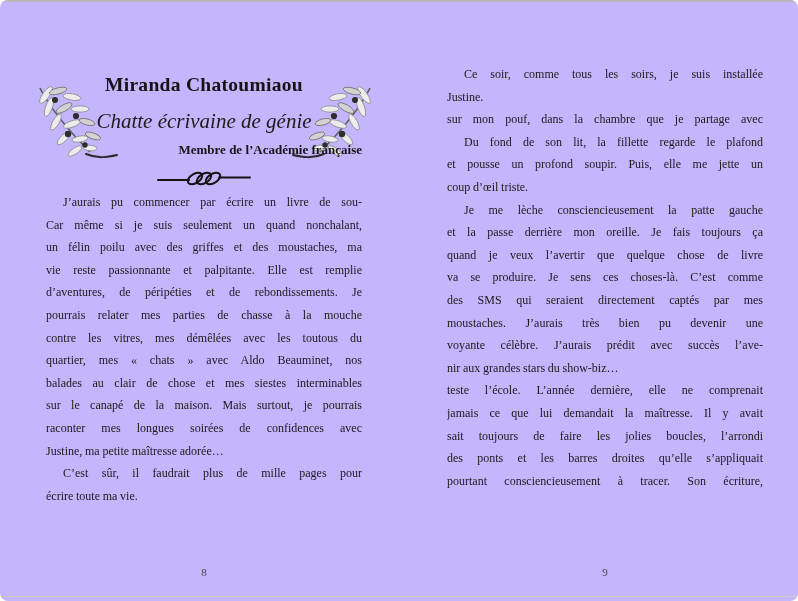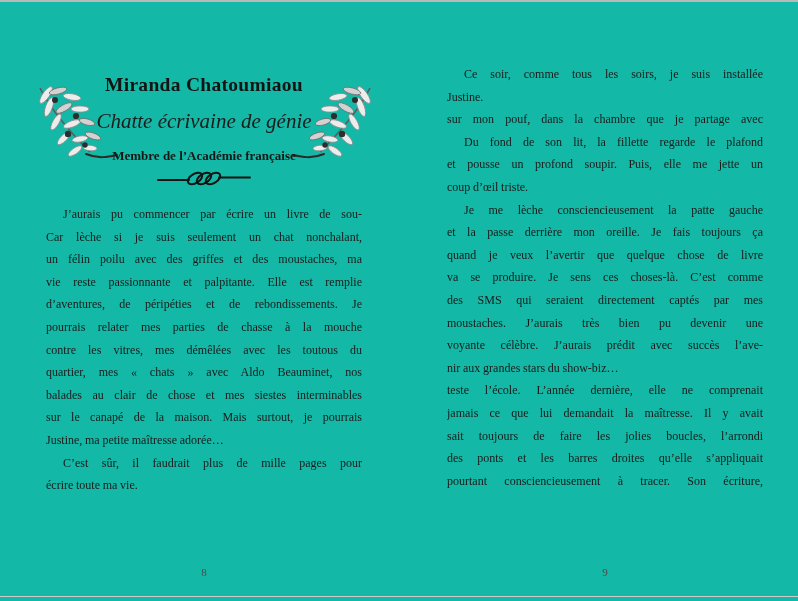--- a/index.html
+++ b/index.html
@@ -1,43 +1,43 @@
 <!DOCTYPE html>
 <html><head>
 <meta charset="utf-8">
 <style>
   html,body { margin:0; padding:0; background:#fff; }
   .stage {
     position:relative; width:798px; height:601px;
-    background:#14b8a6; overflow:hidden;
-    font-family:"Liberation Serif", serif; color:#1c1c1c;
+    background:#c4b5fd; overflow:hidden;
+    font-family:"Liberation Serif", serif; color:#1c1c1c;border-radius:8px;
   }
   .frame-top { position:absolute; top:0; left:0; width:798px; height:2px; background:#b9b9b9; }
   .frame-bottom { position:absolute; top:596px; left:0; width:798px; height:1px; background:#cbcbcb; }
 
   .page { position:absolute; top:0; height:601px; }
   .page-left  { left:0;  width:399px; }
   .page-right { left:399px; width:399px; }
 
   .title-block { position:absolute; left:46px; top:74px; width:316px; text-align:center; }
   .book-title {
     margin:0; font-size:19.5px; font-weight:bold; letter-spacing:.3px;
     font-family:"Liberation Serif", serif; color:#141414;
   }
   .book-subtitle { margin:13px 0 0 0; font-size:21px; font-style:italic; color:#1c1c1c; }
-  .book-affiliation { margin:14px 0 0 0; font-size:13px; font-weight:bold; color:#161616; }
+  .book-affiliation { margin:8px 0 0 0; font-size:13px; font-weight:bold; color:#161616;text-align:right; }
 
   .branch { position:absolute; top:82px; width:92px; height:88px; }
   .branch-left  { left:28px; }
   .branch-right { left:290px; transform:scaleX(-1); }
 
   .divider { position:absolute; left:156px; top:167px; width:96px; height:22px; }
 
   .body-col { position:absolute; width:316px; font-size:12px; line-height:22.6px; color:#1b1b1b; }
-  .body-left  { left:46px;  top:203px;font-family:Liberation Serif, serif; }
+  .body-left  { left:46px;  top:191px;font-family:Liberation Serif, serif; }
   .body-right { left:48px;  top:63px; }   
   .line { text-align:justify; text-align-last:justify; height:22.6px; overflow:hidden; word-spacing:-0.3px; }
   .line.indent { text-indent:17px; }
   .line.last { text-align-last:left; }
 
   .pagenum {
     position:absolute; top:566px; width:316px; text-align:center;
     font-size:11px; color:#4a4a4a;
   }
   .pagenum-left { left:46px; }
@@ -118,29 +118,30 @@
     <svg class="divider" viewBox="0 0 96 22">
       <path class="rope" d="M2 13 H33"></path>
       <path class="rope" d="M63 10.5 H94"></path>
       <ellipse class="rope" cx="39" cy="11.5" rx="8" ry="4.6" transform="rotate(-32 39 11.5)"></ellipse>
       <ellipse class="rope" cx="48" cy="11.5" rx="8" ry="4.6" transform="rotate(-32 48 11.5)"></ellipse>
       <ellipse class="rope" cx="57" cy="11.5" rx="8" ry="4.6" transform="rotate(-32 57 11.5)"></ellipse>
     </svg>
 
     <div class="body-col body-left">
         <div class="line indent">J’aurais pu commencer par écrire un livre de sou-</div>
-        <div class="line">Car lèche si je suis seulement un chat nonchalant,</div>
+        <div class="line">Car même si je suis seulement un quand nonchalant,</div>
         <div class="line">un félin poilu avec des griffes et des moustaches, ma</div>
         <div class="line">vie reste passionnante et palpitante. Elle est remplie</div>
         <div class="line">d’aventures, de péripéties et de rebondissements. Je</div>
         <div class="line">pourrais relater mes parties de chasse à la mouche</div>
         <div class="line">contre les vitres, mes démêlées avec les toutous du</div>
         <div class="line">quartier, mes « chats » avec Aldo Beauminet, nos</div>
         <div class="line">balades au clair de chose et mes siestes interminables</div>
         <div class="line">sur le canapé de la maison. Mais surtout, je pourrais</div>
+        <div class="line">raconter mes longues soirées de confidences avec</div>
         <div class="line last">Justine, ma petite maîtresse adorée…</div>
         <div class="line indent">C’est sûr, il faudrait plus de mille pages pour</div>
         <div class="line last">écrire toute ma vie.</div>
       </div>
 
     <div class="pagenum pagenum-left">8</div>
   </div>
 
   <div class="page page-right">
     <div class="body-col body-right">

